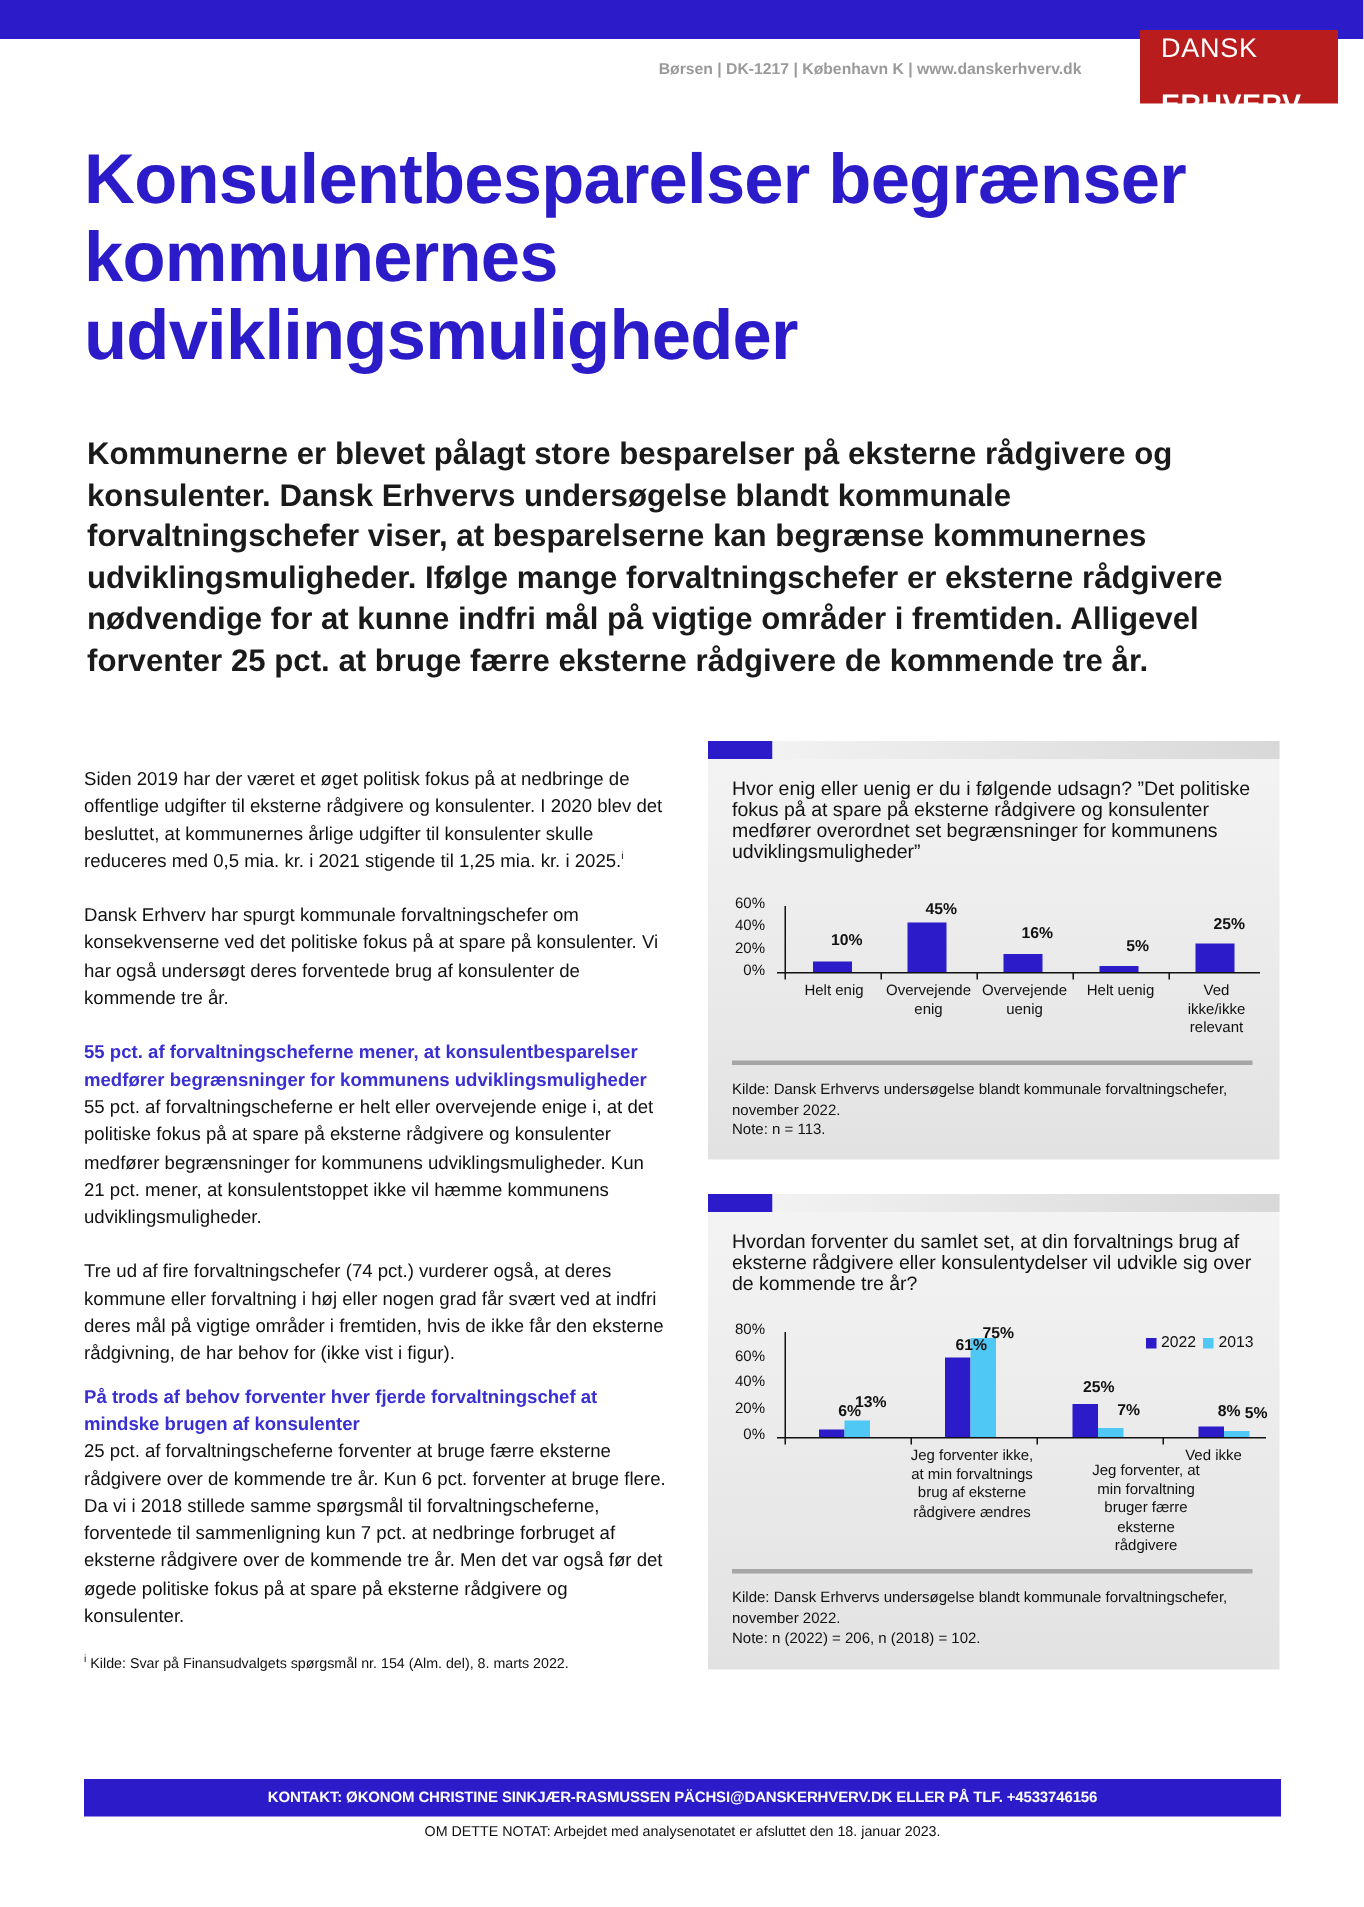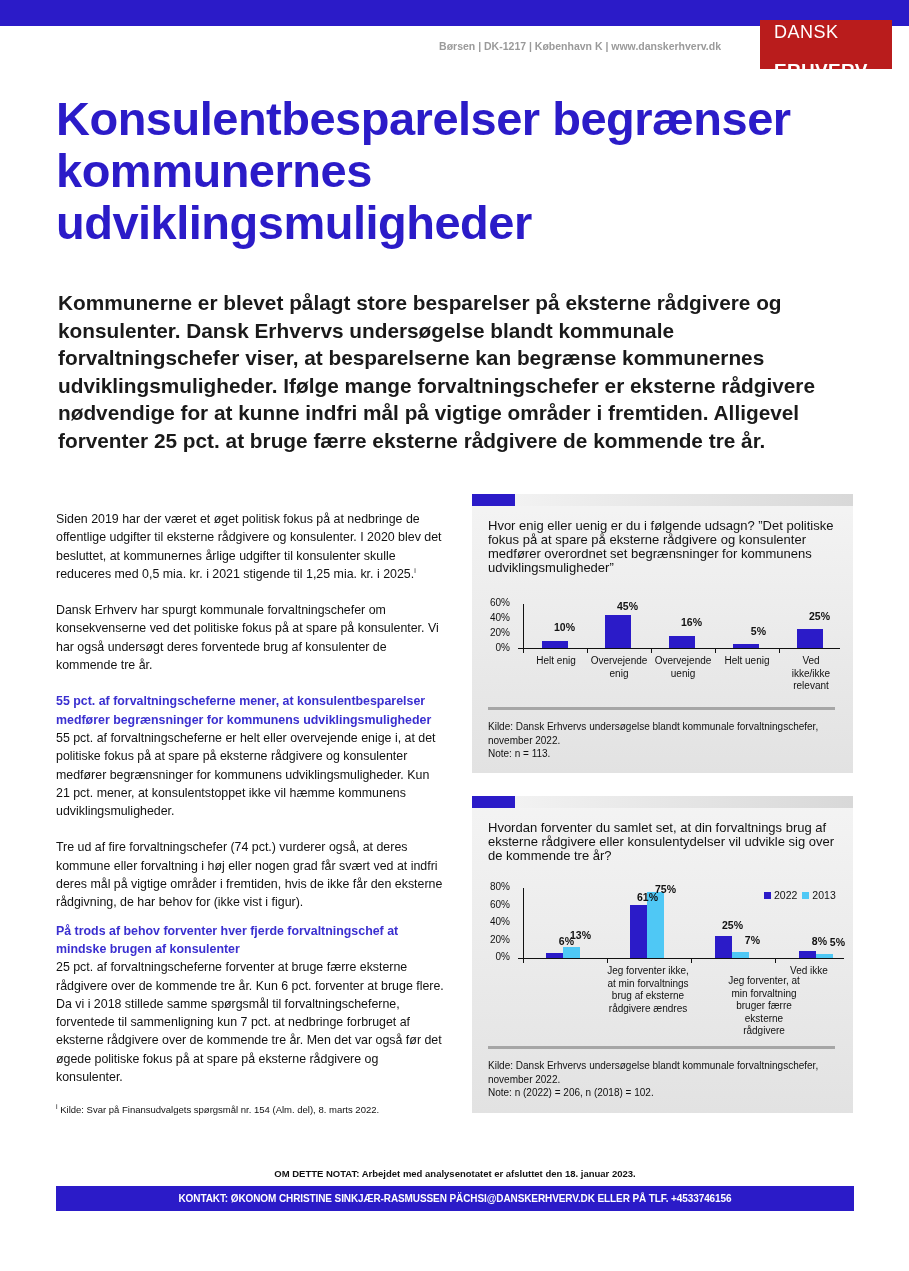--- a/index.html
+++ b/index.html
@@ -34,21 +34,21 @@
   .axis-x { position: absolute; height: 1px; background: #111; }
   .axis-y { position: absolute; width: 1px; background: #111; }
   .tick { position: absolute; width: 1px; height: 5px; background: #111; }
   .bar { position: absolute; }
   .vlabel { position: absolute; font-size: 10.5px; font-weight: bold; text-align: right; width: 40px; color: #111; }
   .catlabel { position: absolute; font-size: 10px; line-height: 12.5px; text-align: center; color: #111; }
   .legend { position: absolute; font-size: 10.5px; color: #111; display: flex; align-items: center; gap: 3px; }
   .legend .sw { display: inline-block; width: 7px; height: 7px; }
 
   .footer { position: absolute; left: 56px; top: 1186px; width: 798px; height: 25px; background: #2b1bc8; color: #fff; font-size: 10px; font-weight: bold; text-align: center; line-height: 25px; letter-spacing: -0.1px; }
-  .about { position: absolute; left: 56px; top: 1168px; width: 798px; text-align: center; font-size: 9.5px; font-weight: bold; color: #111; }
+  .about { position: absolute; left: 56px; top: 1216px; width: 798px; text-align: center; font-size: 9.5px; font-weight: normal; color: #111; }
 </style>
 </head>
 <body>
 
 <div class="topbar"></div>
 <div class="address">Børsen | DK-1217 | København K | www.danskerhverv.dk</div>
 <div class="logo">
   <div class="l1">DANSK</div>
   <div class="l2">ERHVERV</div>
 </div>

